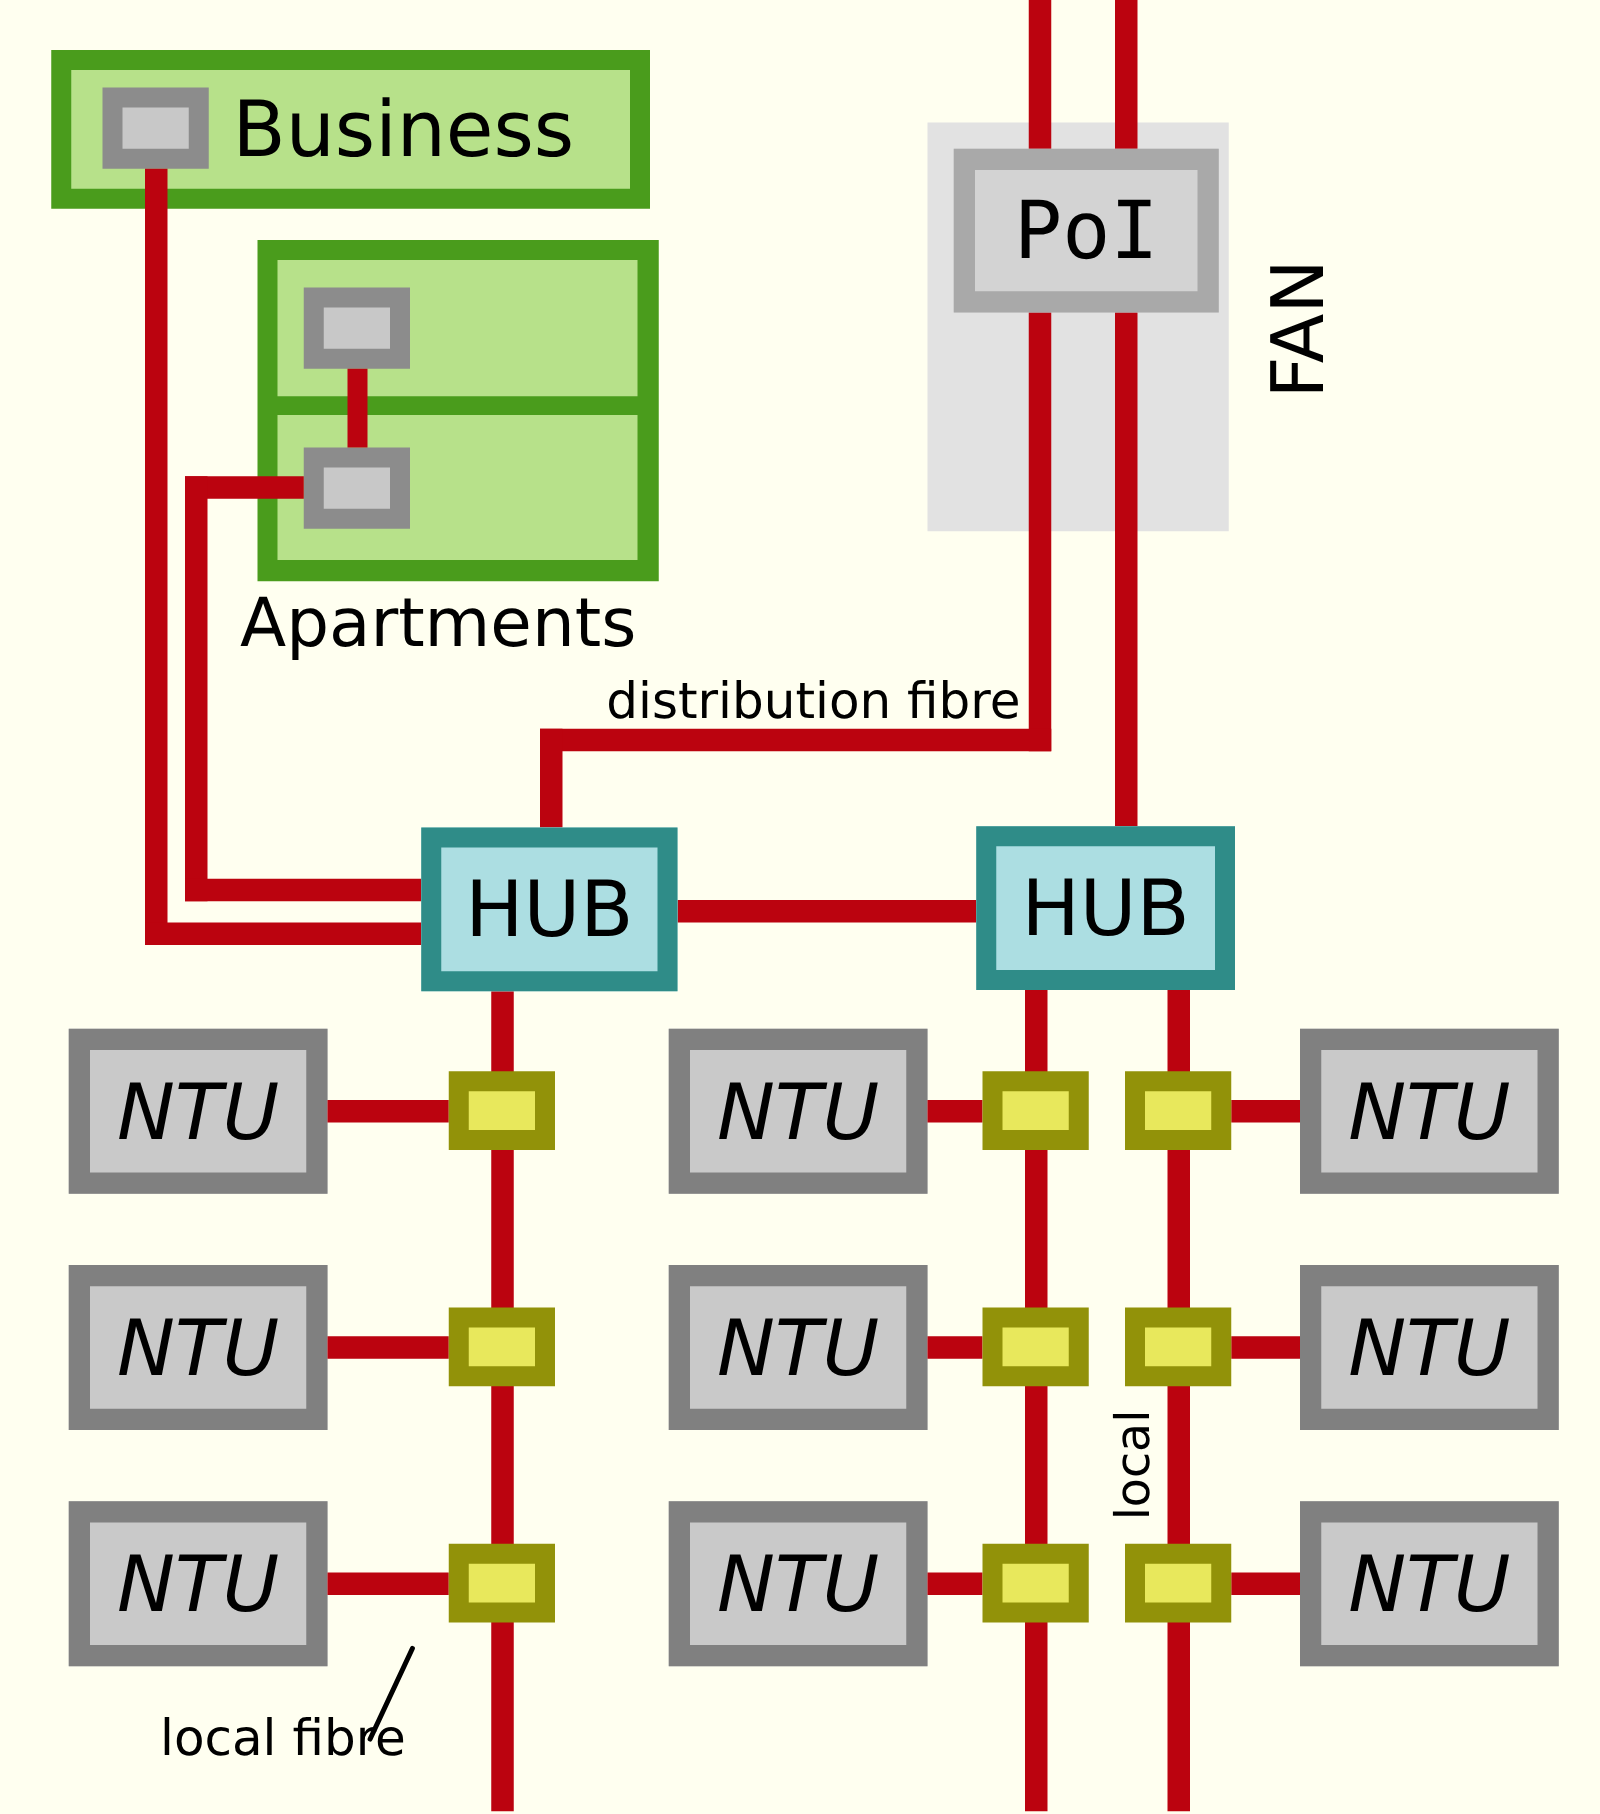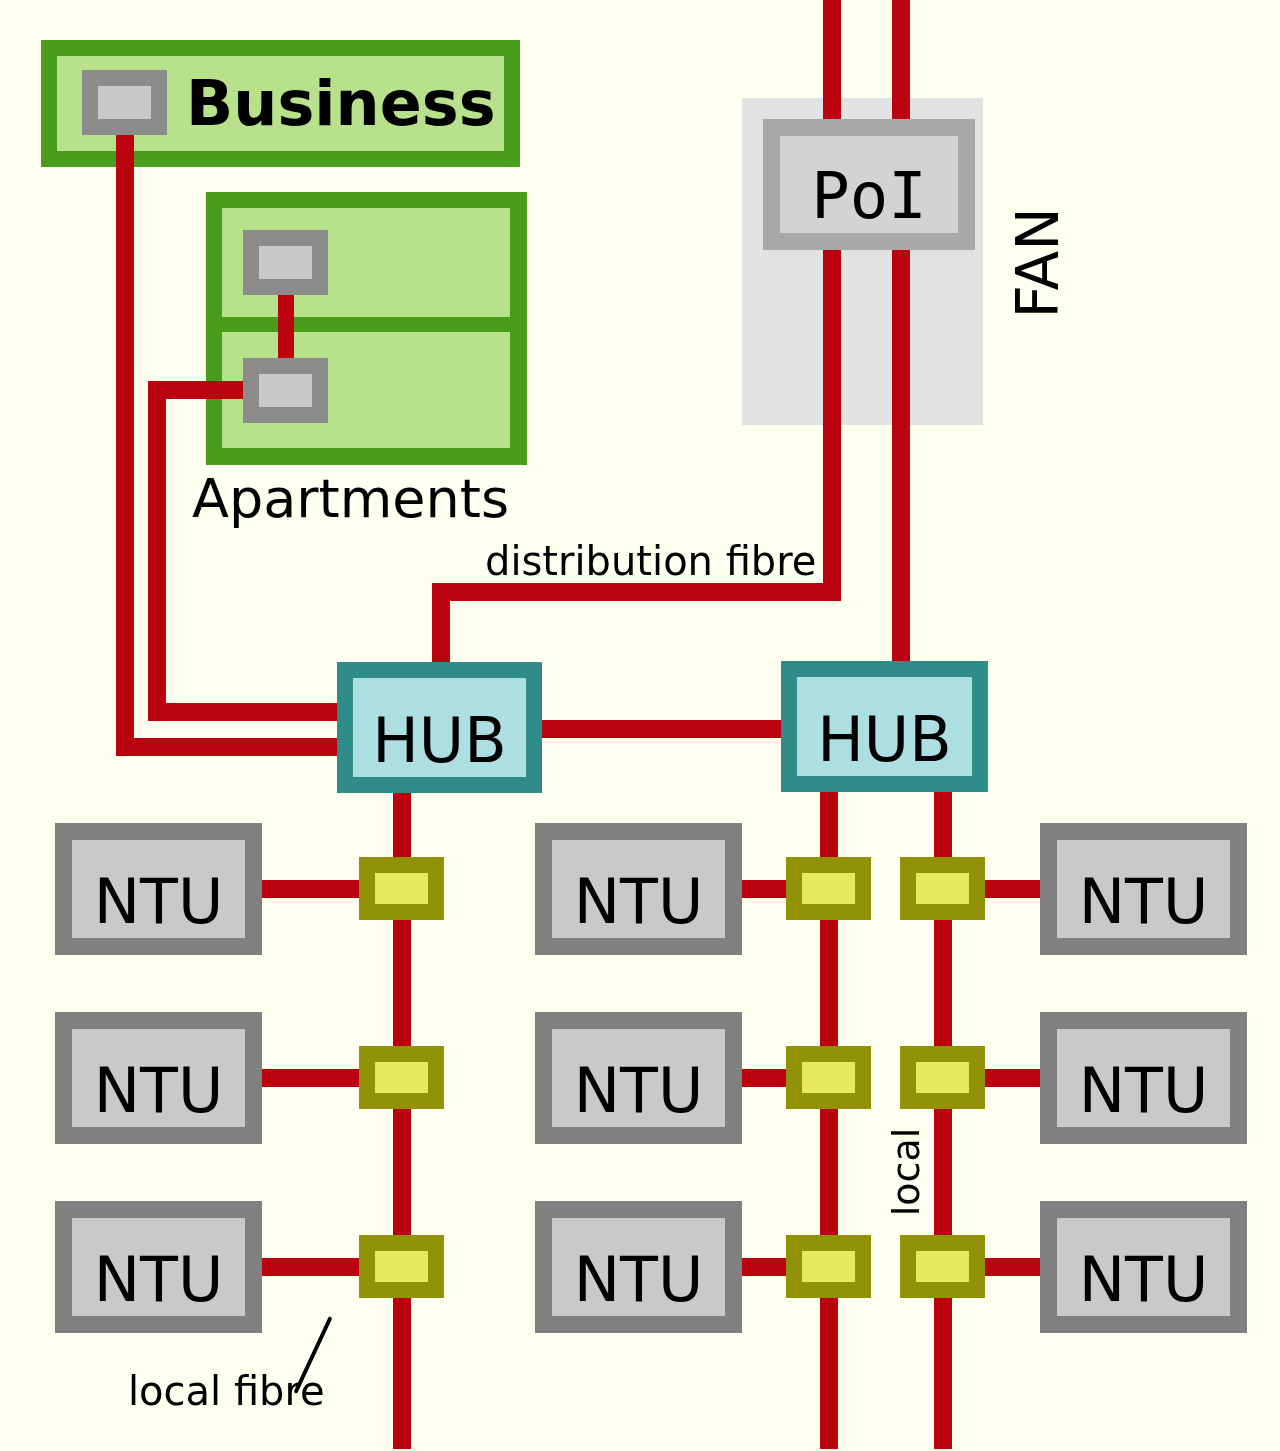--- a/index.html
+++ b/index.html
@@ -6,33 +6,33 @@
   #stage{position:relative;width:1280px;height:1451px;background:var(--bg,#fffff0);
          overflow:hidden;font-family:"DejaVu Sans",sans-serif;color:var(--ink,#000);}
   .abs{position:absolute;}
   
   .ln{position:absolute;background:var(--red,#bb030f);z-index:2;}
   
   .box{position:absolute;}
   .box .fill{position:absolute;}
   .box .lbl{position:absolute;inset:0;display:flex;align-items:center;justify-content:center;}
   
-  .bld{background:var(--green,#4a9c1c);z-index:1;font-weight:bold;}
+  .bld{background:var(--green,#4a9c1c);z-index:1;}
   .bld .fill{background:var(--green-light,#b7e18a);}
   
   .term{position:absolute;background:var(--grey-border,#8c8c8c);z-index:1;}
   .term .fill{position:absolute;inset:16px;background:var(--grey-fill,#c8c8c8);}
   
   .fan{background:var(--fan-bg,#e2e2e2);z-index:1;}
   
   .poi{background:var(--poi-fill,#d3d3d3);border:17px solid var(--poi-border,#a9a9a9);z-index:3;}
   .olt{background:var(--olt-fill,#f3dfbe);border:16px solid var(--olt-border,#cda42e);z-index:3;}
   .hub{background:var(--hub-fill,#acdee2);border:16px solid var(--hub-border,#2f8c88);z-index:3;}
-  .ntu{background:var(--ntu-fill,#c9c9c9);border:17px solid var(--ntu-border,#808080);z-index:1;}
-  .cbox{display:flex;align-items:flex-end;justify-content:center;}
+  .ntu{background:var(--ntu-fill,#c9c9c9);border:17px solid var(--ntu-border,#808080);z-index:1;font-style:italic;}
+  .cbox{display:flex;align-items:center;justify-content:center;}
   .poi,.olt{font-family:"DejaVu Sans Mono",monospace;font-size:64px;}
   .hub{font-size:62px;}
   .ntu{font-size:62px;}
   
   .split{position:absolute;width:85px;height:63px;background:var(--olive,#929209);z-index:3;}
   .split .fill{position:absolute;inset:16px;background:var(--yellow,#e8e85c);}
   
   .txt{position:absolute;white-space:nowrap;z-index:4;}
   .rot{transform:rotate(-90deg);display:flex;align-items:center;justify-content:center;}
   .slash{position:absolute;width:4px;height:84px;background:#000;transform:rotate(25deg);

